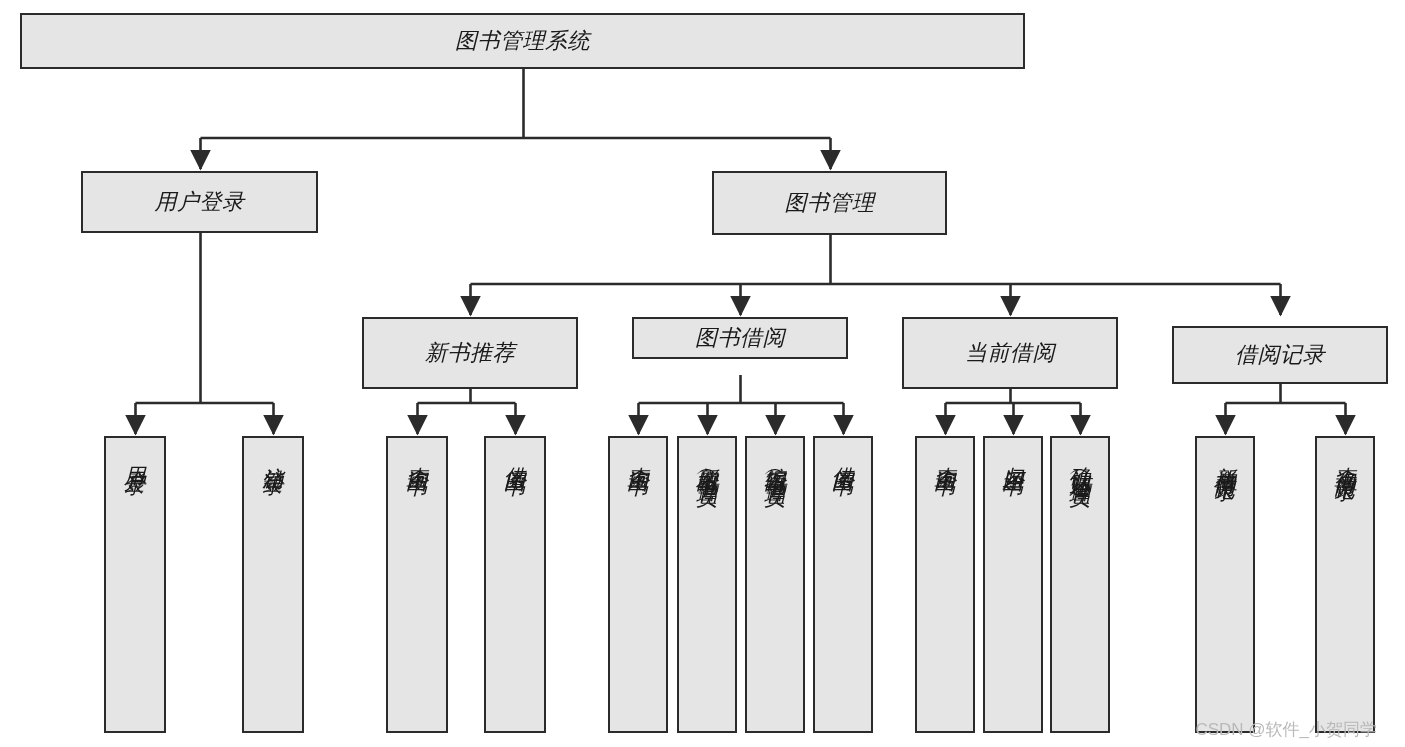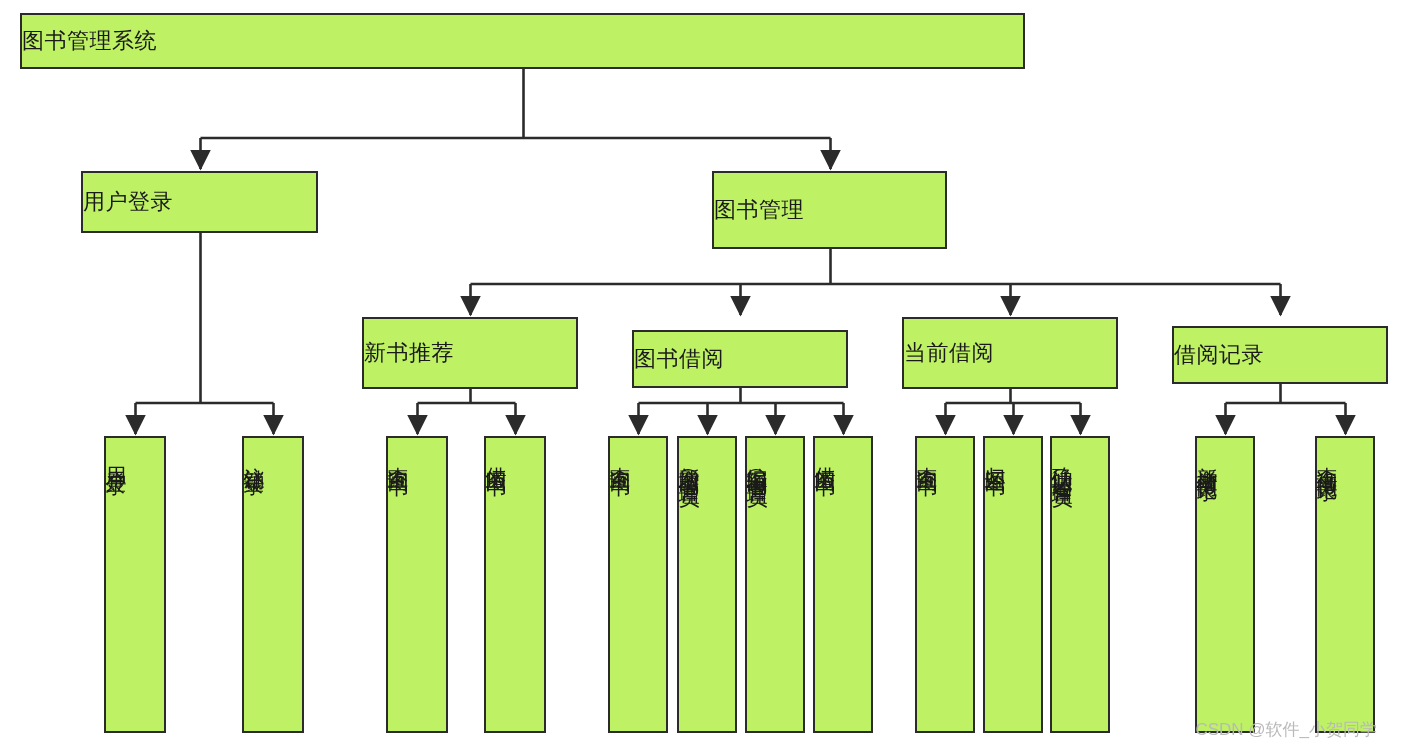--- a/index.html
+++ b/index.html
@@ -21,25 +21,27 @@
     position: absolute;
     left: 0;
     top: 0;
     width: 1405px;
     height: 747px;
   }
   .node {
     position: absolute;
     box-sizing: border-box;
     border: 2px solid #2b2b2b;
-    background: #bef264;
+    background: #e5e5e5;
     display: flex;
     align-items: center;
+    justify-content: center;
     color: #1a1a1a;
     z-index: 2;
+    font-style: italic;
   }
   .node .label {
     display: block;
     text-align: center;
     line-height: 1.18;
     letter-spacing: 0.5px;
     white-space: nowrap;
   }
   .node.horiz .label {
     font-size: 22px;
@@ -113,27 +115,27 @@
       </g>
   </svg>
 
   <div id="node-layer">
       <div class="node horiz" style="left: 20px; top: 13px; width: 1005px; height: 56px;">
         <span class="label">图书管理系统</span>
       </div>
       <div class="node horiz" style="left: 81px; top: 171px; width: 237px; height: 62px;">
         <span class="label">用户登录</span>
       </div>
-      <div class="node horiz" style="left: 712px; top: 171px; width: 235px; height: 78px;">
+      <div class="node horiz" style="left: 712px; top: 171px; width: 235px; height: 64px;">
         <span class="label">图书管理</span>
       </div>
       <div class="node horiz" style="left: 362px; top: 317px; width: 216px; height: 72px;">
         <span class="label">新书推荐</span>
       </div>
-      <div class="node horiz" style="left: 632px; top: 317px; width: 216px; height: 58px; margin-top: 13px;">
+      <div class="node horiz" style="left: 632px; top: 317px; width: 216px; height: 42px;">
         <span class="label">图书借阅</span>
       </div>
       <div class="node horiz" style="left: 902px; top: 317px; width: 216px; height: 72px;">
         <span class="label">当前借阅</span>
       </div>
       <div class="node horiz" style="left: 1172px; top: 326px; width: 216px; height: 58px;">
         <span class="label">借阅记录</span>
       </div>
       <div class="node vert" style="left: 104px; top: 436px; width: 62px; height: 297px;">
         <span class="label">用户登录</span>

